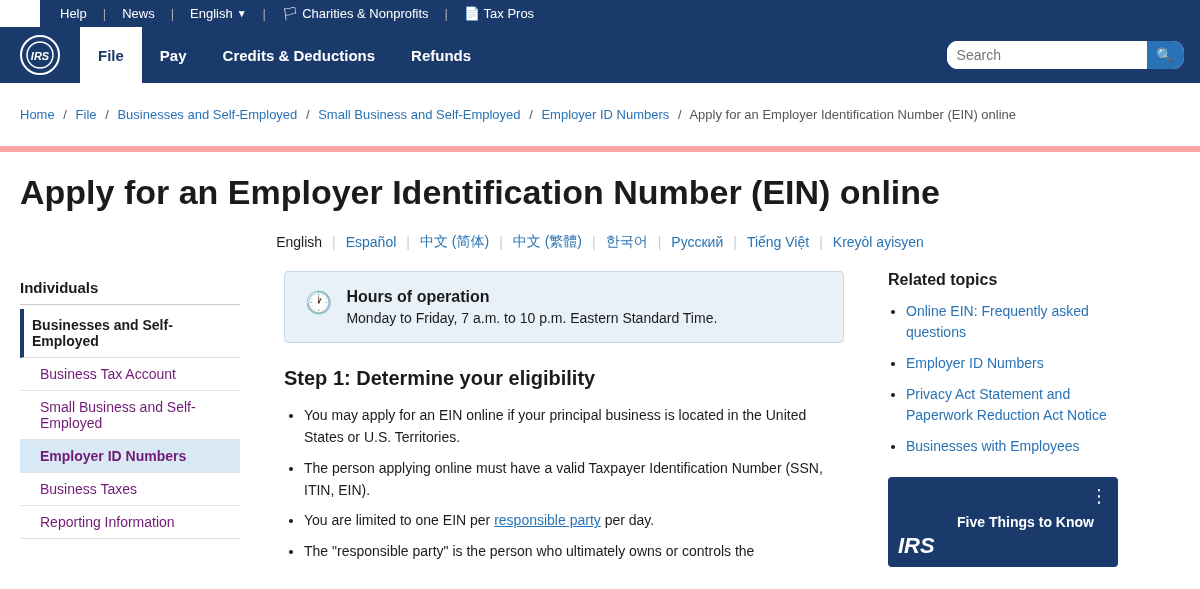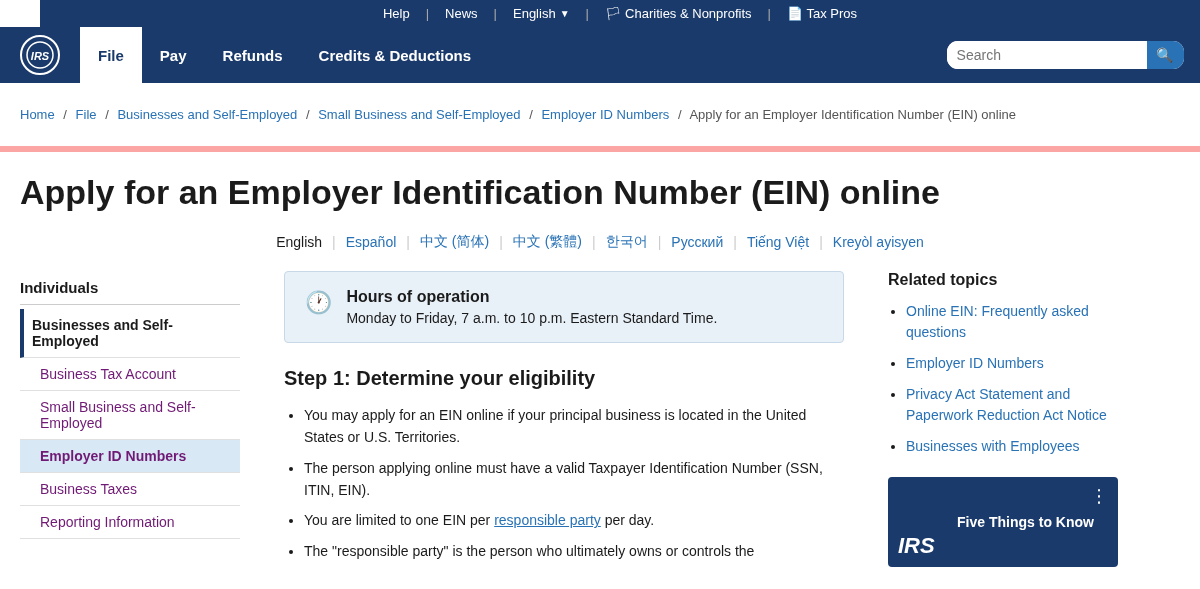--- a/index.html
+++ b/index.html
@@ -4,21 +4,21 @@
   <style>
     * { margin: 0; padding: 0; box-sizing: border-box; }
     body { font-family: 'Source Sans Pro', Arial, sans-serif; font-size: 14px; color: #1b1b1b; background: #fff; }
 
     
     .top-bar {
       background: #1a3a6b;
       color: #fff;
       padding: 6px 20px;
       display: flex;
-      justify-content: center;
+      justify-content: flex-start;
       align-items: center;
       gap: 16px;
       font-size: 13px;
       margin-left: 40px;
     }
     .top-bar a { color: #fff; text-decoration: none; }
     .top-bar .divider { color: #aaa; }
     .top-bar .lang-btn { display: flex; align-items: center; gap: 4px; }
     .top-bar .lang-btn .chevron { font-size: 10px; }
 
@@ -328,22 +328,22 @@
         <svg width="28" height="28" viewBox="0 0 28 28">
           <circle cx="14" cy="14" r="13" stroke="white" stroke-width="1.5" fill="none"></circle>
           <text x="14" y="19" text-anchor="middle" fill="white" font-size="11" font-weight="bold">IRS</text>
         </svg>
       </div>
     </div>
   </div>
   <div class="nav-items">
     <a class="nav-item active" href="#">File</a>
     <a class="nav-item" href="#">Pay</a>
+    <a class="nav-item" href="#">Credits &amp; Deductions</a>
     <a class="nav-item" href="#">Refunds</a>
-    <a class="nav-item" href="#">Credits &amp; Deductions</a>
   </div>
   <div class="nav-search">
     <div class="search-box">
       <input type="text" placeholder="Search" style="">
       <button>🔍</button>
     </div>
   </div>
 </nav>
 
 <div class="breadcrumb">

